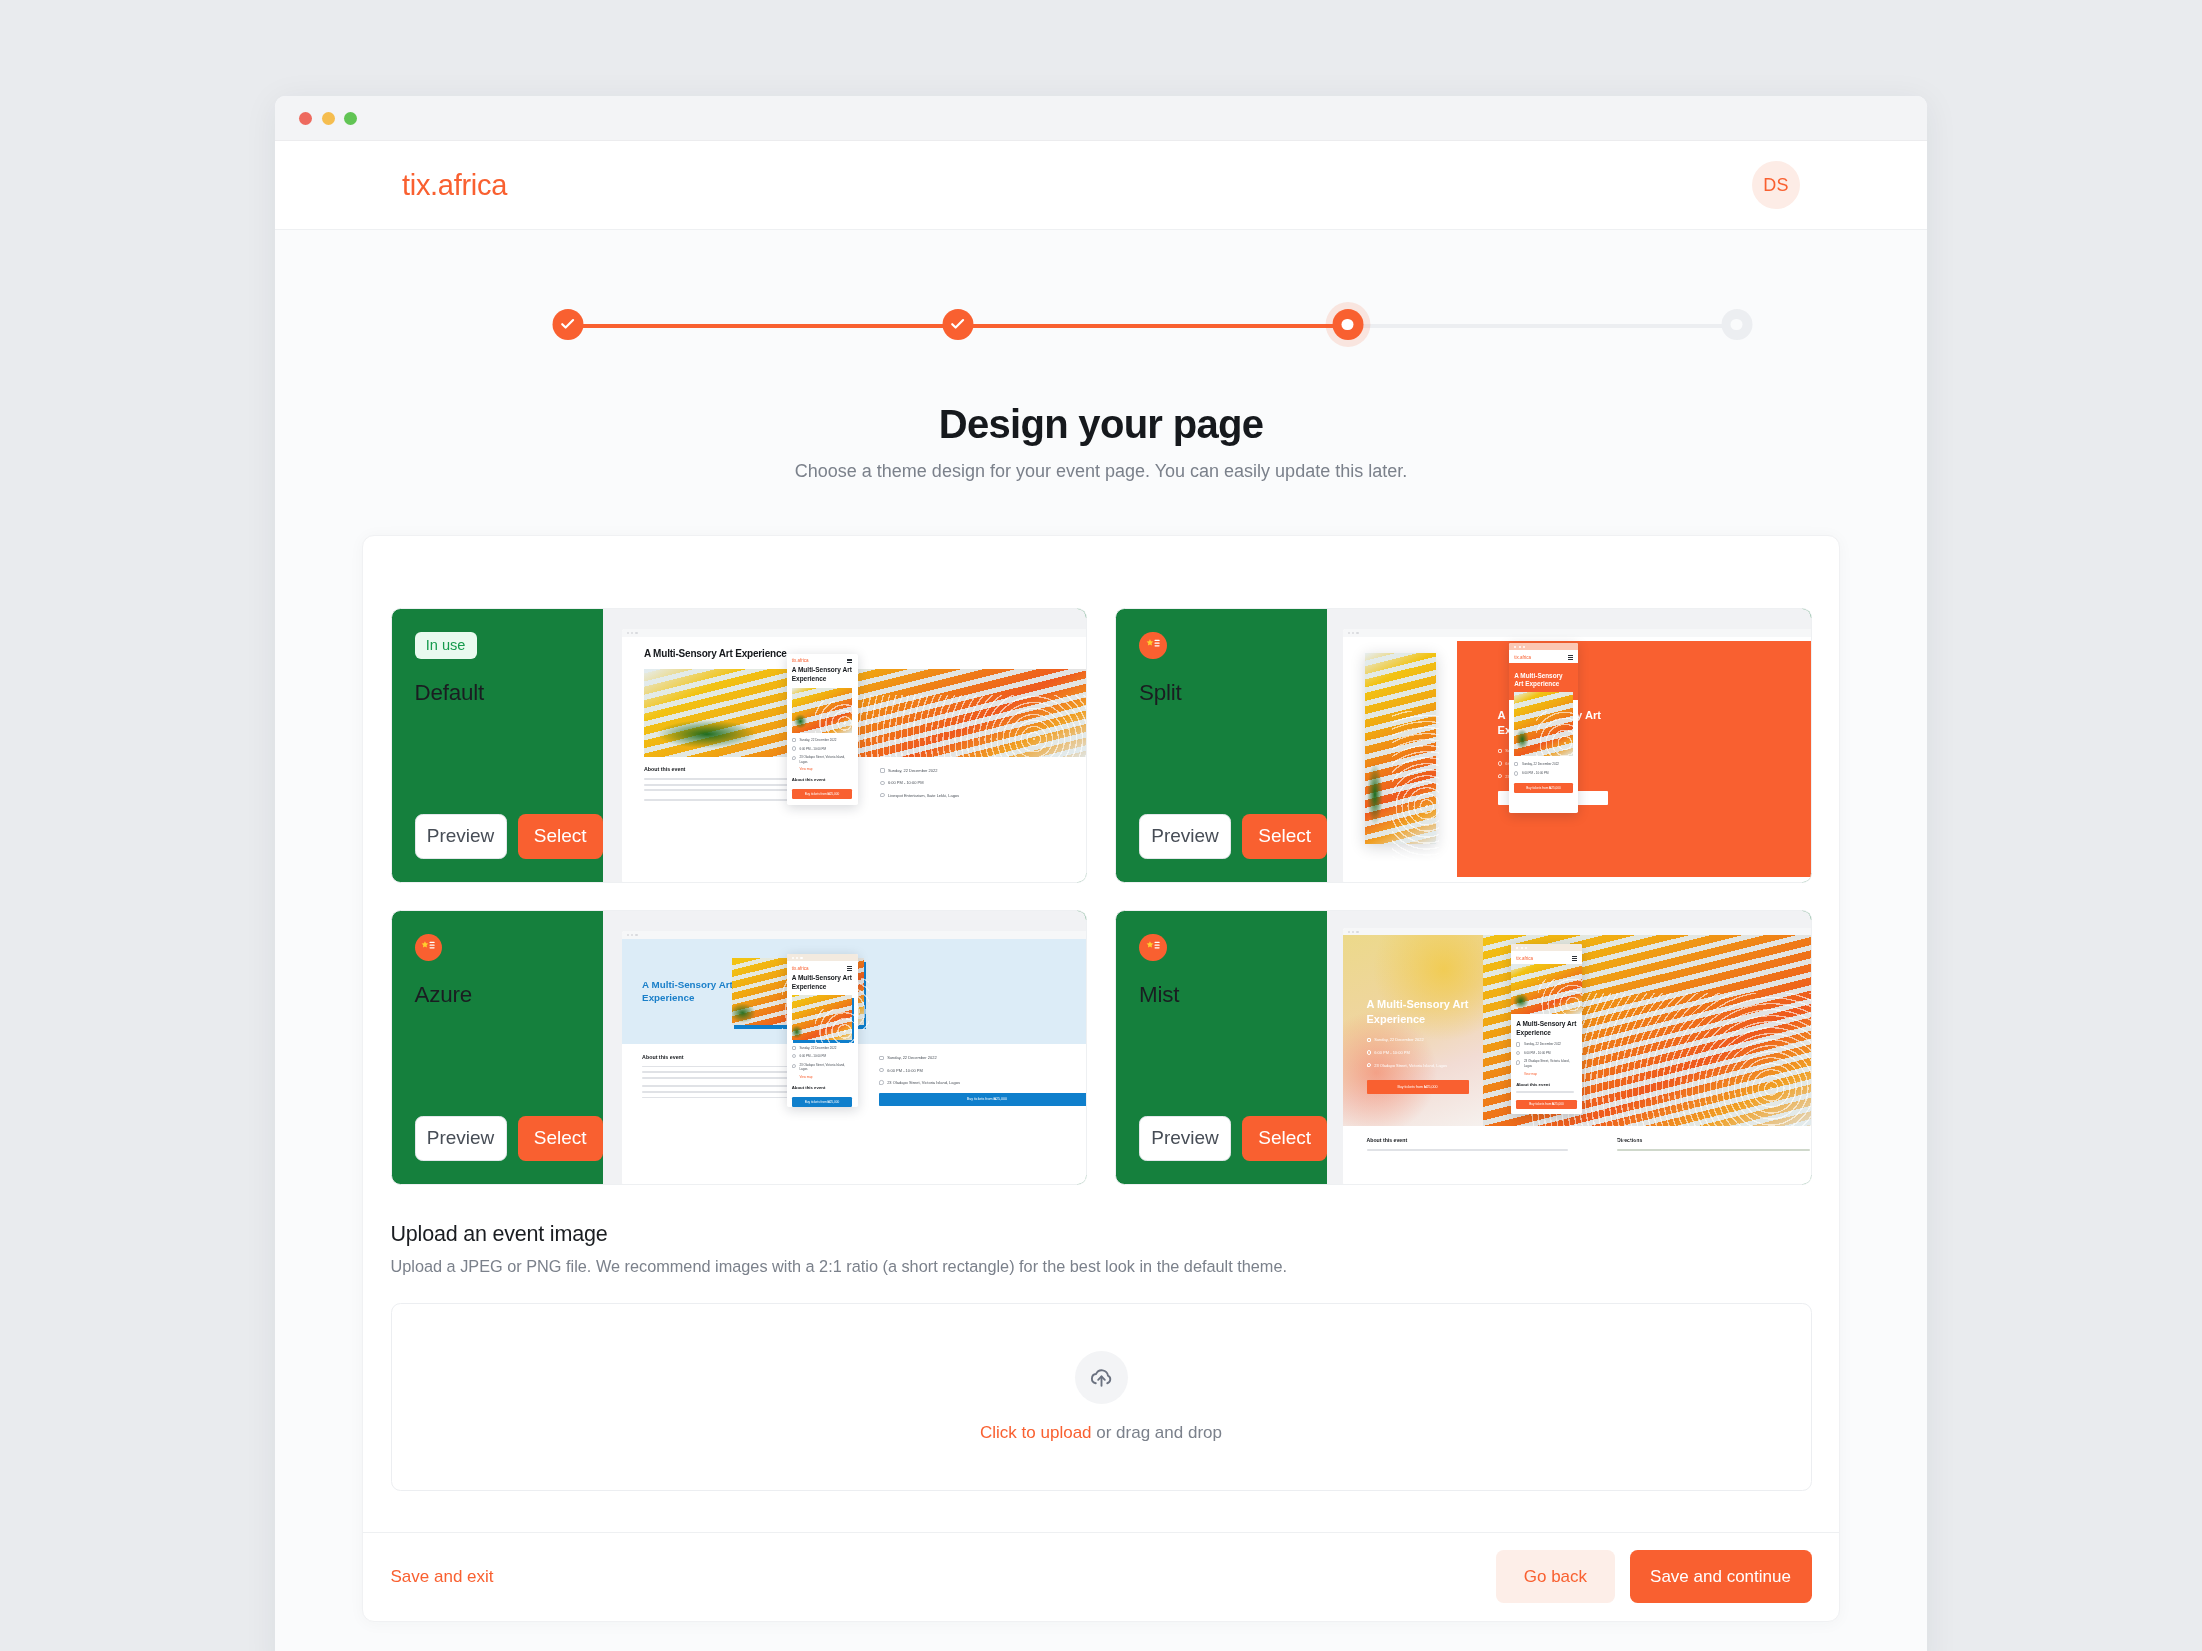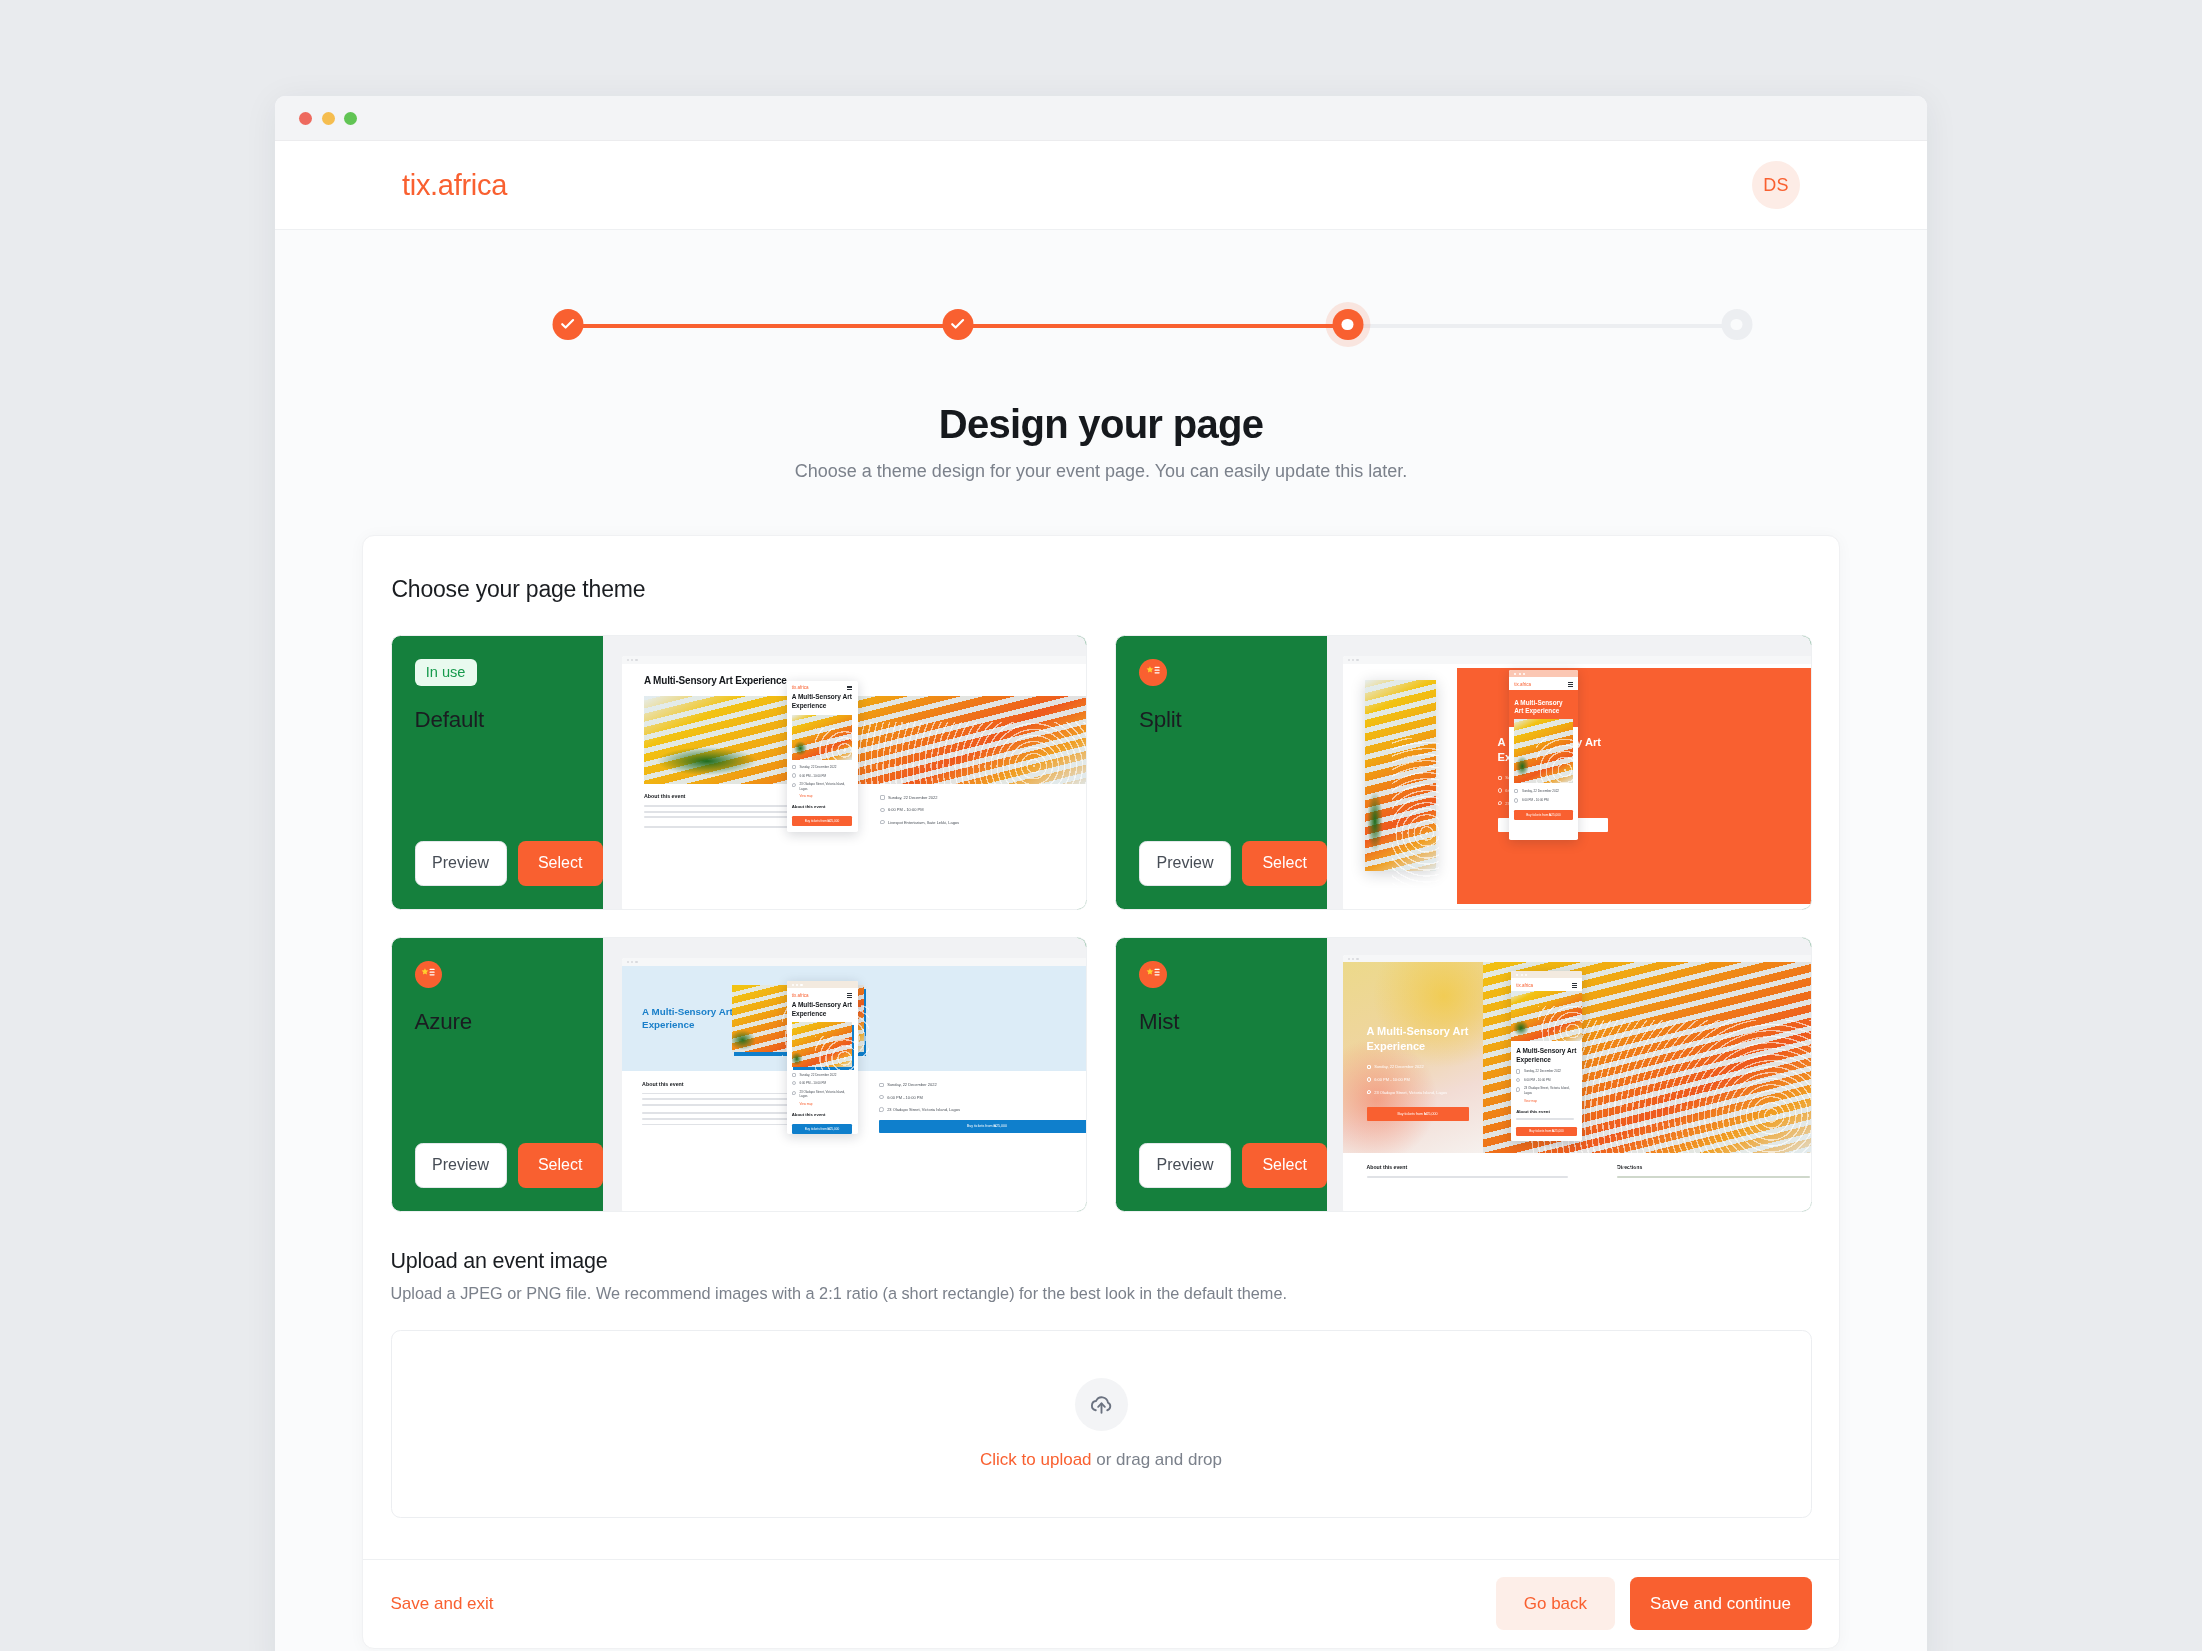--- a/index.html
+++ b/index.html
@@ -114,21 +114,21 @@
     font-size: 14.6px; border-radius: 6px; padding: 5.2px 11.2px 6px 11.2px; font-weight: 400;
   }
   .badge-icon {
     width: 27.5px; height: 27.5px; border-radius: 50%; background: #f96030;
     display: flex; align-items: center; justify-content: center;
   }
   .badge-icon svg { width: 16.3px; height: 16.3px; display: block; }
   .tc-name { font-size: 22.4px; color: #1a1d21; margin-top: 20.6px; font-weight: 400; letter-spacing: -0.2px;}
   .tc-actions { margin-top: auto; display: flex; gap: 11.2px; }
   .btn {
-    border-radius: 7.7px; font-size: 16px; cursor: pointer;
+    border-radius: 7.7px; font-size: 19px; cursor: pointer;
     display: flex; align-items: center; justify-content: center;
     height: 45px; font-family: inherit;
   }
   .btn-ghost { background: #fff; border: 0.9px solid #e4e7eb; color: #474d56; width: 103px; }
   .btn-primary { background: #f96030; border: none; color: #fff; width: 95px; }
 
   .tc-right { flex: 1; background: #f1f2f4; position: relative; overflow: hidden; }
 
   
   .mini { position: absolute; background: #fff; overflow: hidden; }
@@ -247,21 +247,20 @@
         </div>
       </div>
 
       <div class="pagetitle">
         <h1>Design your page</h1>
         <p>Choose a theme design for your event page. You can easily update this later.</p>
       </div>
 
       <div class="maincard">
         <div class="cardpad">
-          <div class="sectiontitle">Choose your page theme</div>
 
           <div class="themegrid">
 
             <div class="themecard">
               <div class="tc-left">
                 <span class="badge-inuse">In use</span>
                 <div class="tc-name">Default</div>
                 <div class="tc-actions">
                   <button class="btn btn-ghost">Preview</button>
                   <button class="btn btn-primary">Select</button>

